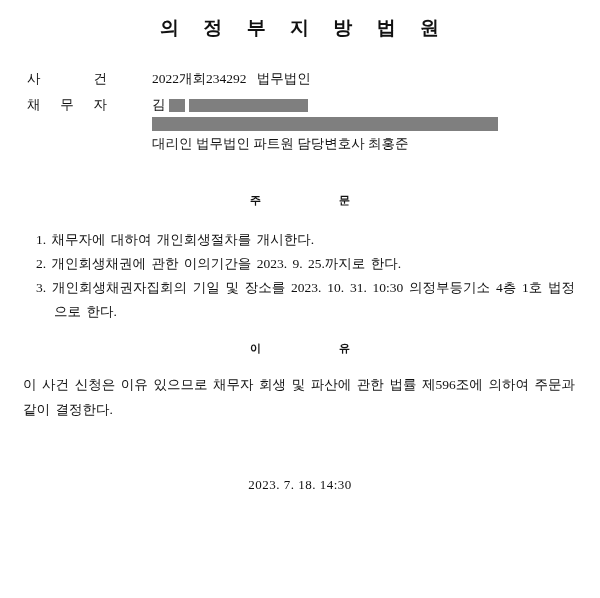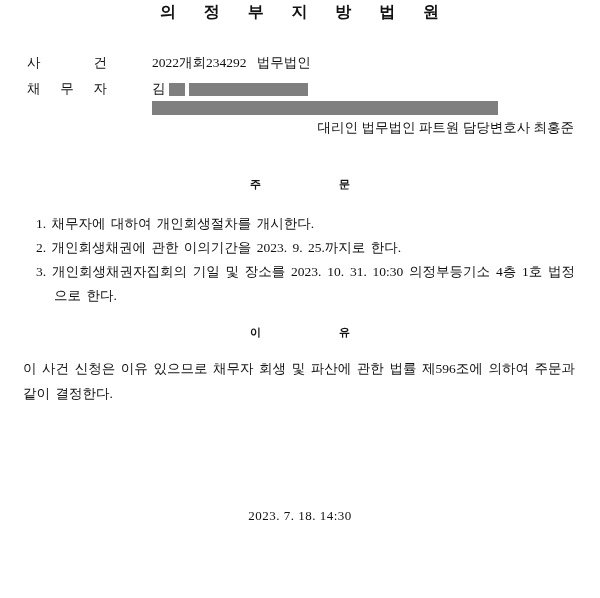--- a/index.html
+++ b/index.html
@@ -16,48 +16,48 @@
   .page { width: 600px; height: 598px; position: relative; background: #ffffff; }
 
   
   .heading-block { text-align: center; font-family: "Liberation Sans", "DejaVu Sans", sans-serif; font-weight: bold; }
   .spread {
     display: inline-block;
     text-align: justify;
     text-align-last: justify;
     white-space: normal;
   }
-  .court-title { margin-top: 0; font-size: 16px; line-height: 23px; letter-spacing: 1px; }
+  .court-title { margin-top: 16px; font-size: 19px; line-height: 23px; letter-spacing: 1px; }
   .court-title .spread { width: 280px; }
   .decision-title { margin-top: 14px; font-size: 17px; line-height: 20px; }
   .decision-title .spread { width: 126px; }
   .section-heading { font-size: 11px; line-height: 20px; }
   .section-heading .spread { width: 100px; }
   .order-heading-block { margin-top: 36px; }
   .reason-heading-block { margin-top: 14px; }
 
   
-  .info { margin-top: 30px; padding-left: 27px; padding-right: 26px; }
+  .info { margin-top: 30px; padding-left: 27px; padding-right: 15px; }
   .info-row { display: flex; line-height: 20px; }
   .row-label {
     display: inline-block;
     width: 80px;
     flex: 0 0 80px;
     text-align: justify;
     text-align-last: justify;
   }
   .row-value { margin-left: 45px; white-space: pre; }
   .debtor-row { margin-top: 6px; }
   .debtor-line { display: flex; align-items: center; }
   .redact { display: inline-block; background: #7f7f7f; }
   .redact-small { width: 16px; height: 13px; margin-left: 3px; }
   .redact-medium { width: 119px; height: 13px; margin-left: 4px; }
   .redact-wide { width: 346px; height: 14px; }
   .bar-row { margin-top: 2px; padding-left: 125px; line-height: 0; }
-  .rep-row { margin-top: 3px; padding-left: 125px; line-height: 20px; text-align: right; }
+  .rep-row { margin-top: 3px; padding-left: 125px; line-height: 20px; }
 
   
   .order-list { margin-top: 18px; padding-left: 36px; padding-right: 25px; }
   .order-item {
     line-height: 24px;
     word-spacing: 2px;
     padding-left: 18px;
     text-indent: -18px;
     text-align: justify;
   }
@@ -67,21 +67,21 @@
     padding-left: 23px;
     padding-right: 25px;
     line-height: 25px;
     word-spacing: 2px;
     text-align: justify;
     text-align-last: left;
   }
 
   
   .date-line {
-    margin-top: 102px;
+    margin-top: 55px;
     text-align: center;
     font-size: 13px;
     line-height: 16px;
     letter-spacing: 0.5px;
   }
 </style>
 </head>
 <body>
 
 <div class="page">

